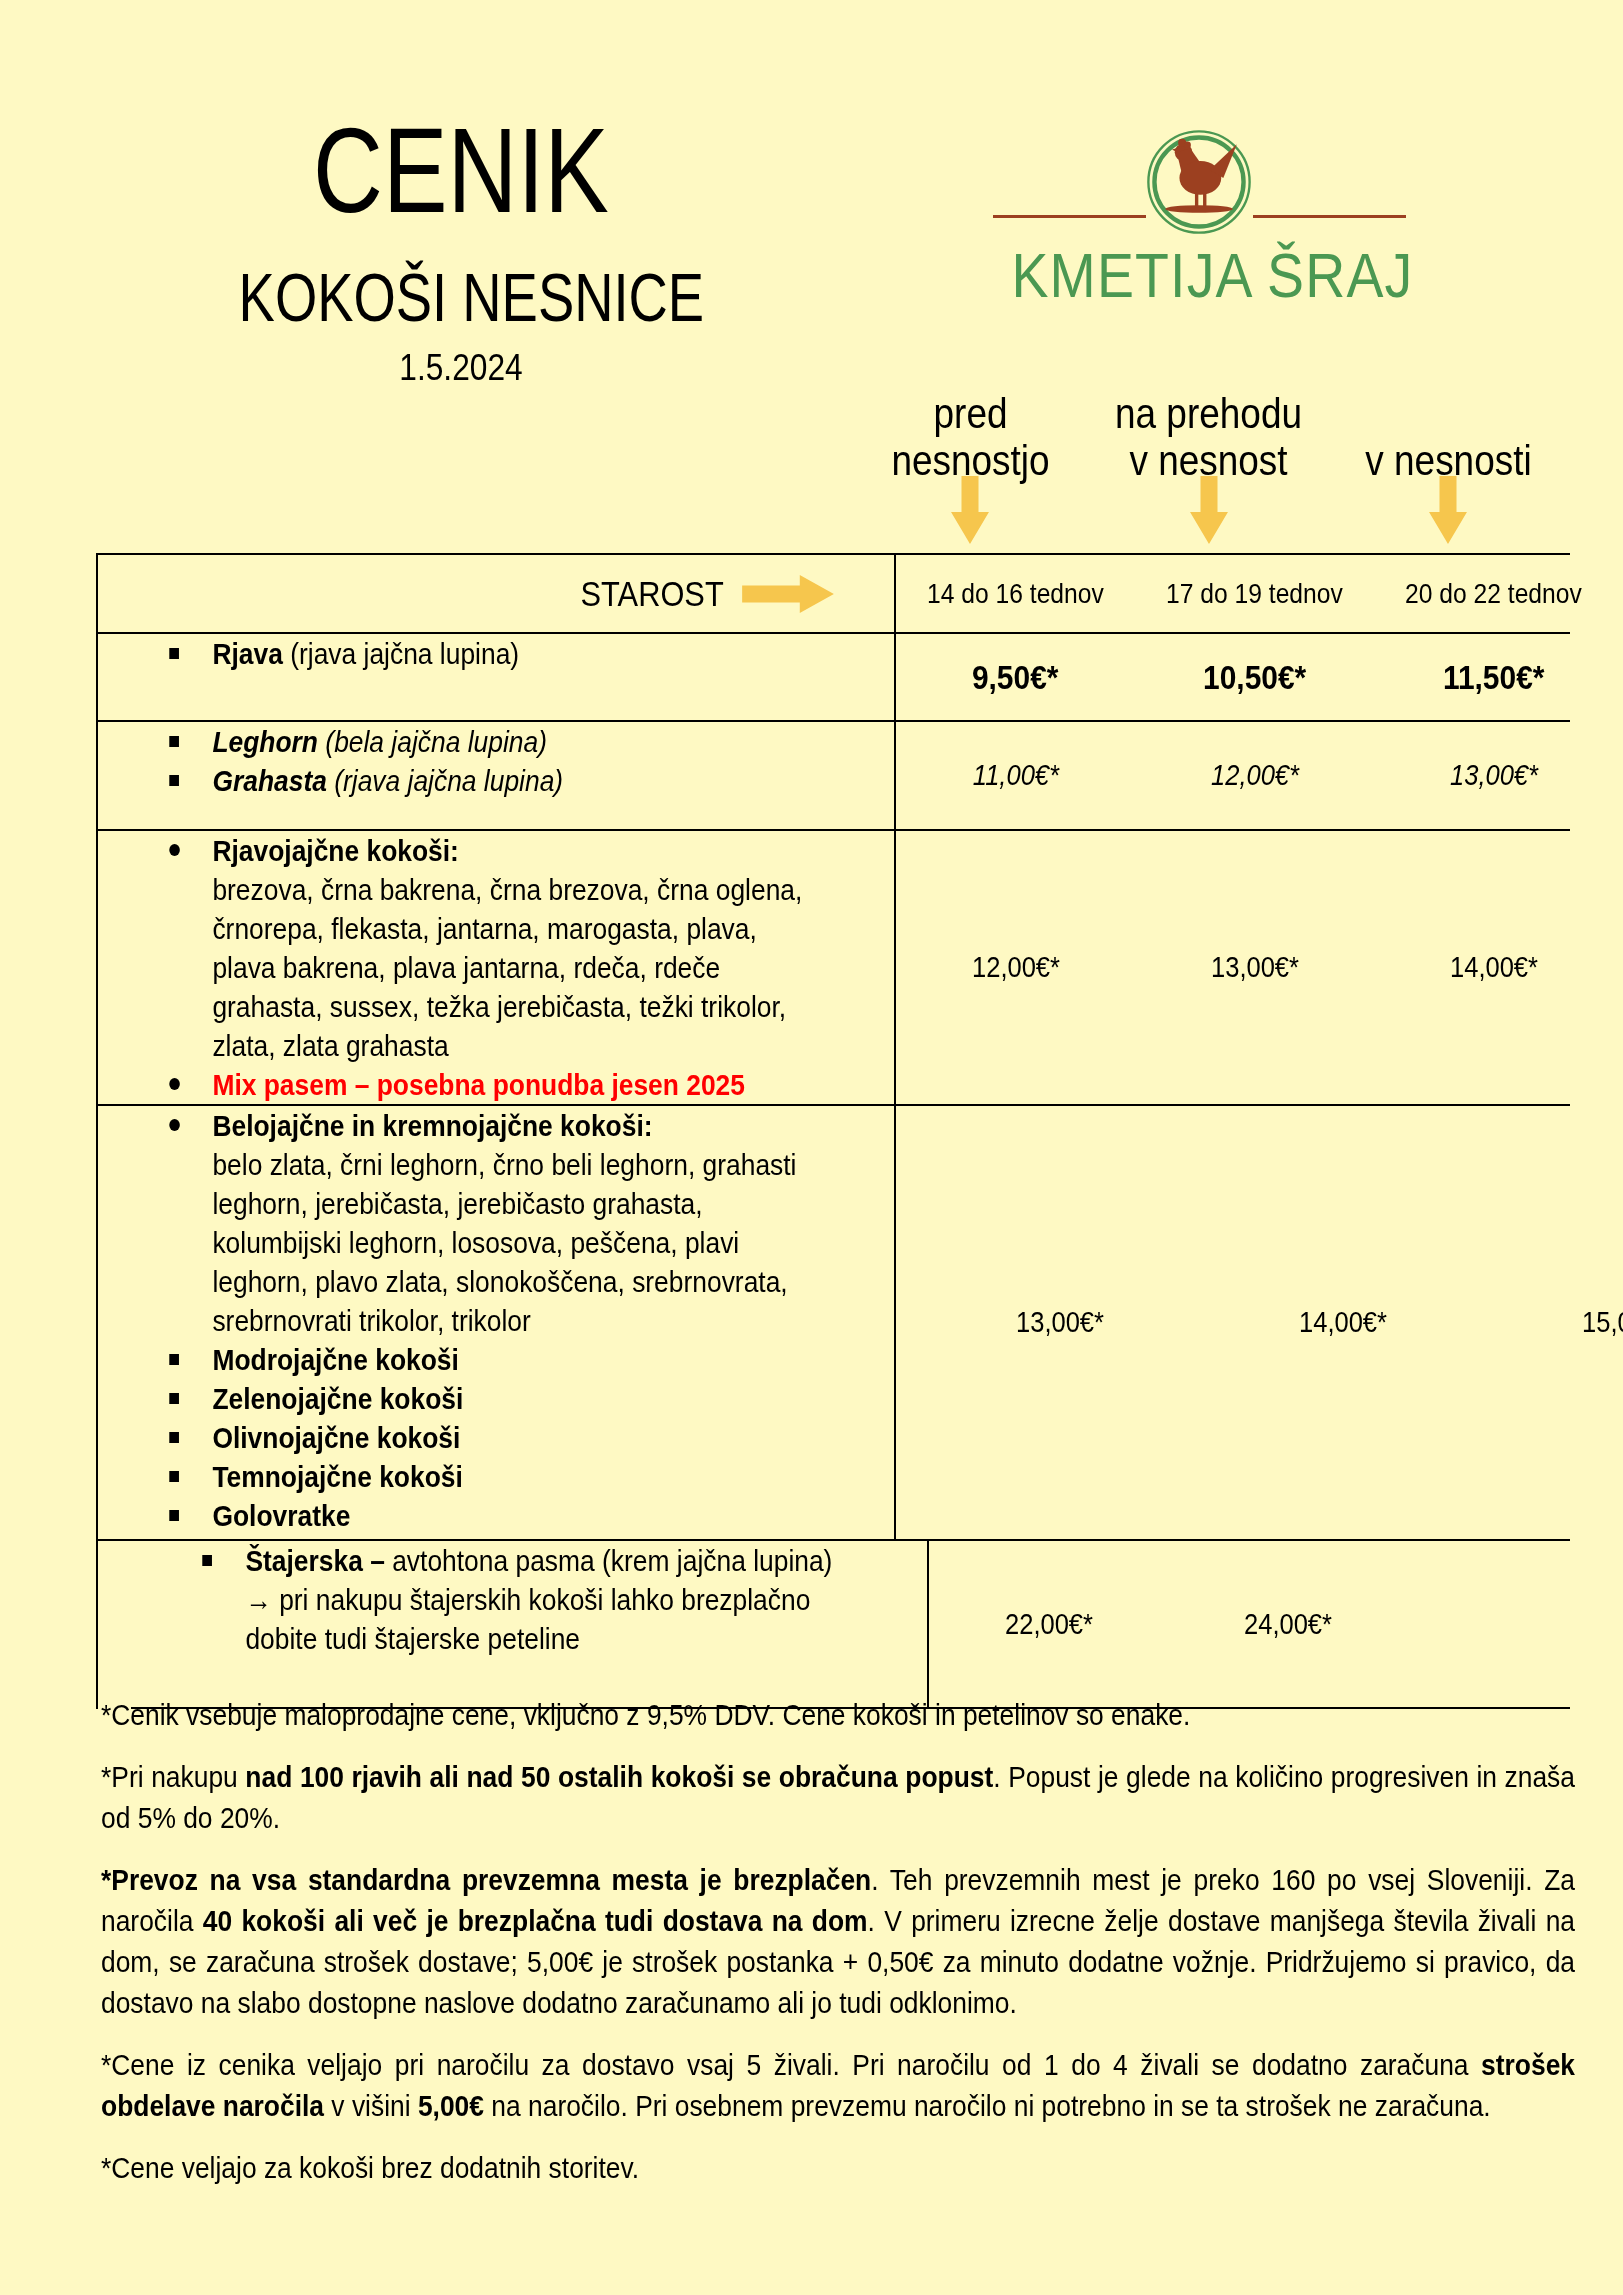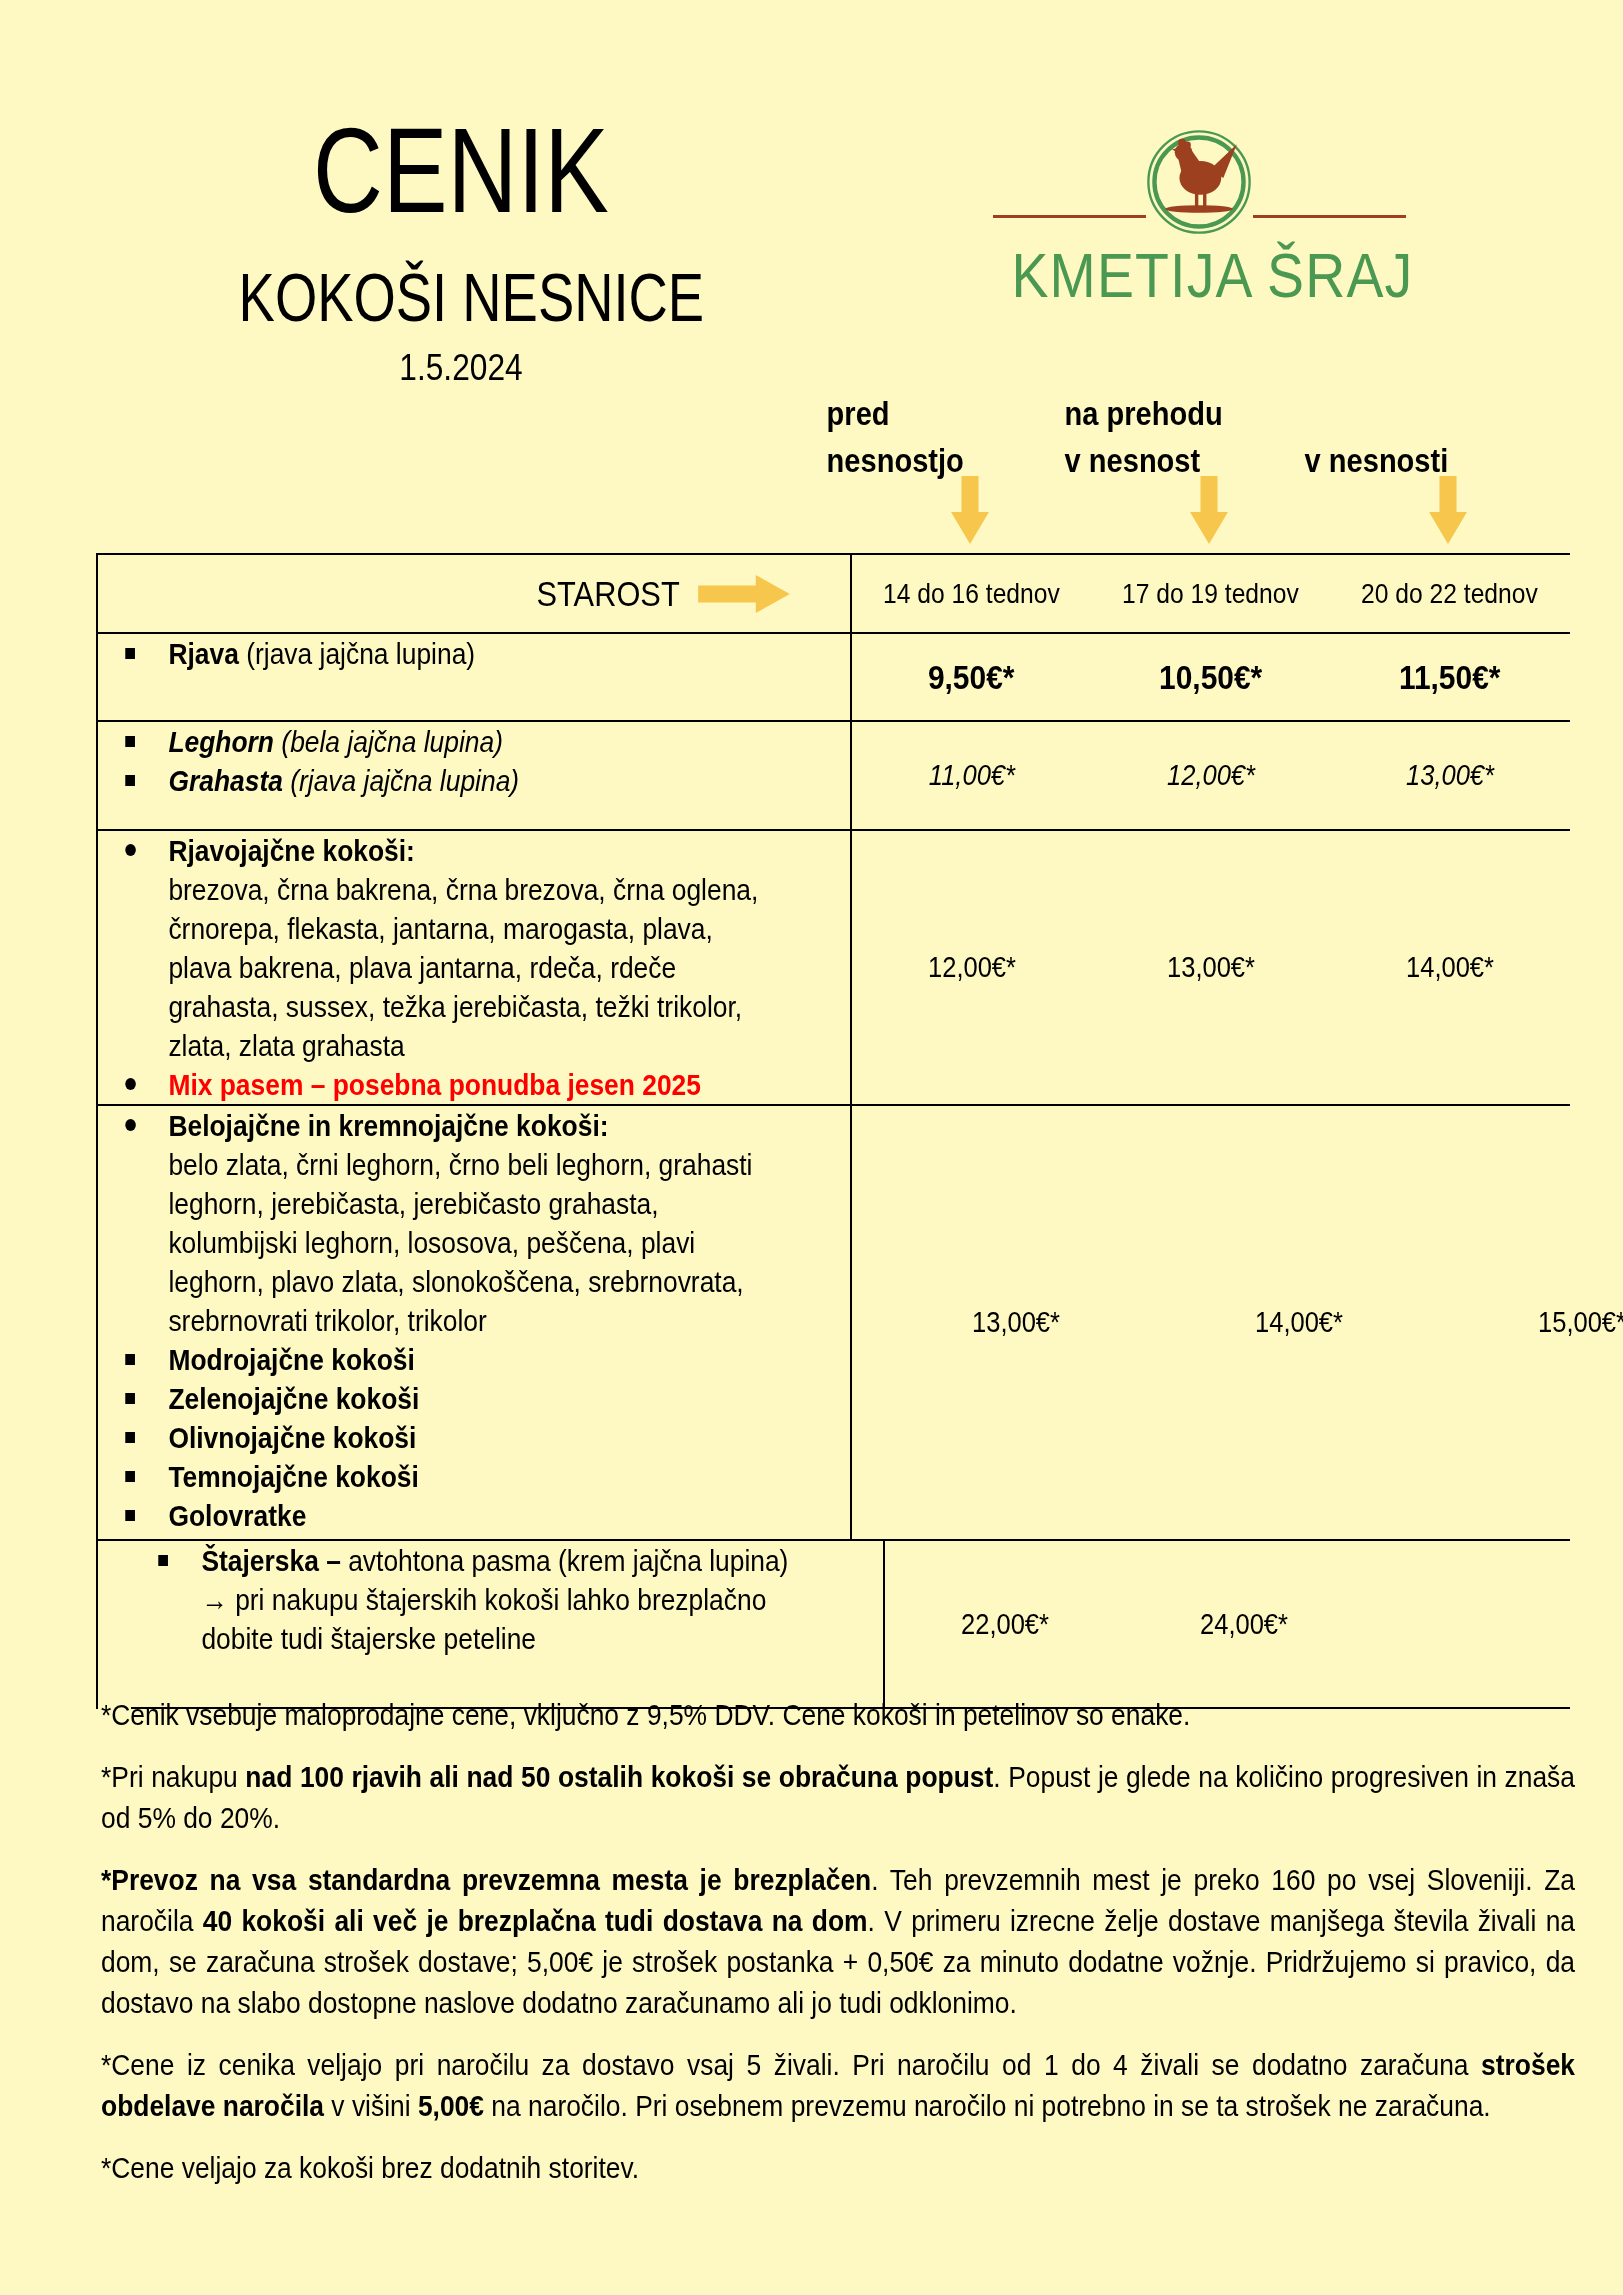--- a/index.html
+++ b/index.html
@@ -12,26 +12,26 @@
   .doc-date{font-size:36px;line-height:47px;margin-top:6.5px;transform:scaleX(.88);transform-origin:50% 0;}
   
   .logo-rule{position:absolute;height:3.3px;background:var(--brown);}
   .logo-rule.left{left:993px;top:215px;width:153px;}
   .logo-rule.right{left:1253px;top:215px;width:153px;}
   .logo-svg{position:absolute;left:1145px;top:128px;width:108px;height:108px;}
   .logo-text{position:absolute;left:986px;top:239px;width:425px;text-align:center;
              font-size:63px;line-height:72px;color:var(--green);letter-spacing:1.3px;
              transform:scaleX(.88);transform-origin:50% 0;white-space:nowrap;}
   
-  .stage-col{position:absolute;top:390px;width:327px;text-align:left;font-size:33px;line-height:47px;font-weight:bold;}
+  .stage-col{position:absolute;top:390px;width:327px;text-align:center;font-size:42px;line-height:47px;}
   .stage-col div{transform:scaleX(.88);transform-origin:50% 50%;white-space:nowrap;min-height:47px;}
   .down-arrow{position:absolute;top:476px;width:38px;height:68px;}
   
   .ptable{position:absolute;left:96px;top:553px;width:1472px;border-left:2.6px solid #000;border-top:2.6px solid #000;}
-  .t-row{display:grid;grid-template-columns:754px 239px 239px 239px;border-bottom:2.6px solid #000;box-sizing:border-box;}
+  .t-row{display:grid;grid-template-columns:754px 239px 239px 239px;border-bottom:2.6px solid #000;box-sizing:border-box;padding-left:44px;}
   .cell{box-sizing:border-box;}
   .cell-left{border-right:2.6px solid #000;display:flex;align-items:flex-start;overflow:hidden;}
   .cellwrap{width:857px;transform:scaleX(.88);transform-origin:0 50%;}
   .line{position:relative;padding-left:80px;font-size:30px;line-height:39px;}
   .bullet{position:absolute;left:31px;background:#000;}
   .bullet.square{width:10.5px;height:10.5px;top:14.4px;}
   .bullet.dot{width:12.4px;height:12.4px;border-radius:50%;top:13px;}
   .cell-price{display:flex;align-items:center;justify-content:center;}
   .cell-price span{font-size:29px;transform:scaleX(.88);white-space:nowrap;}
   .t-row.big .cell-price span{font-size:34px;font-weight:bold;}

